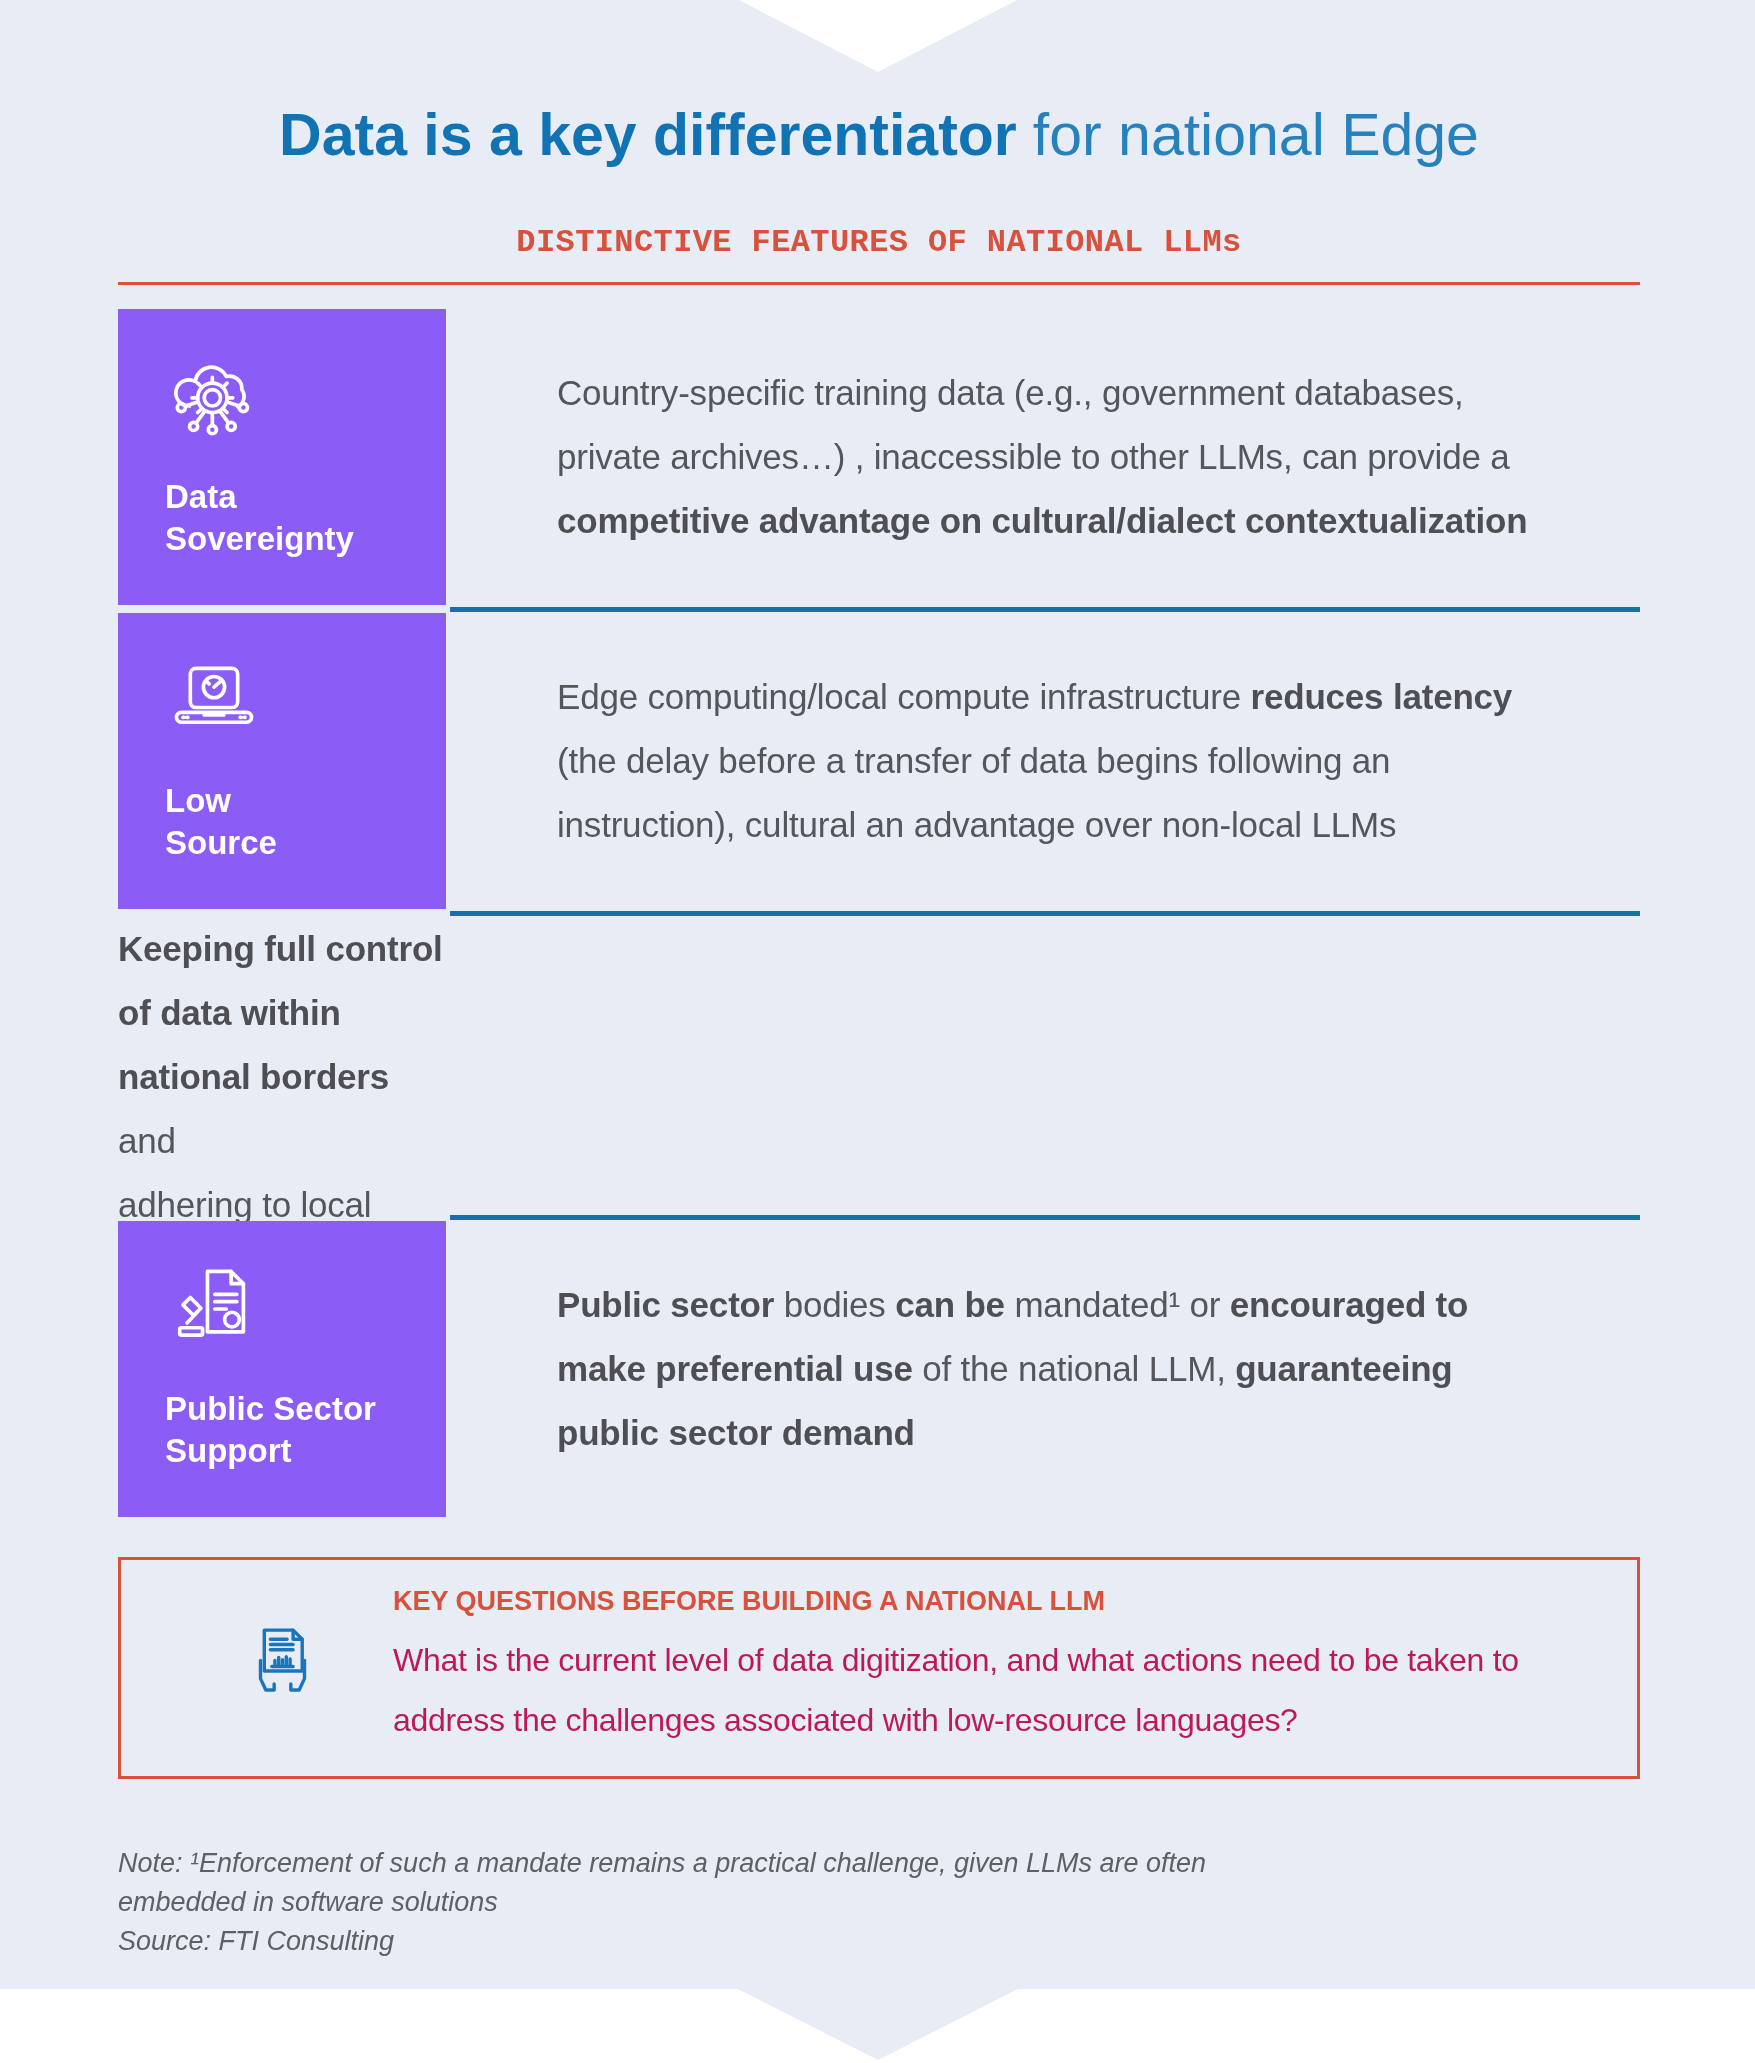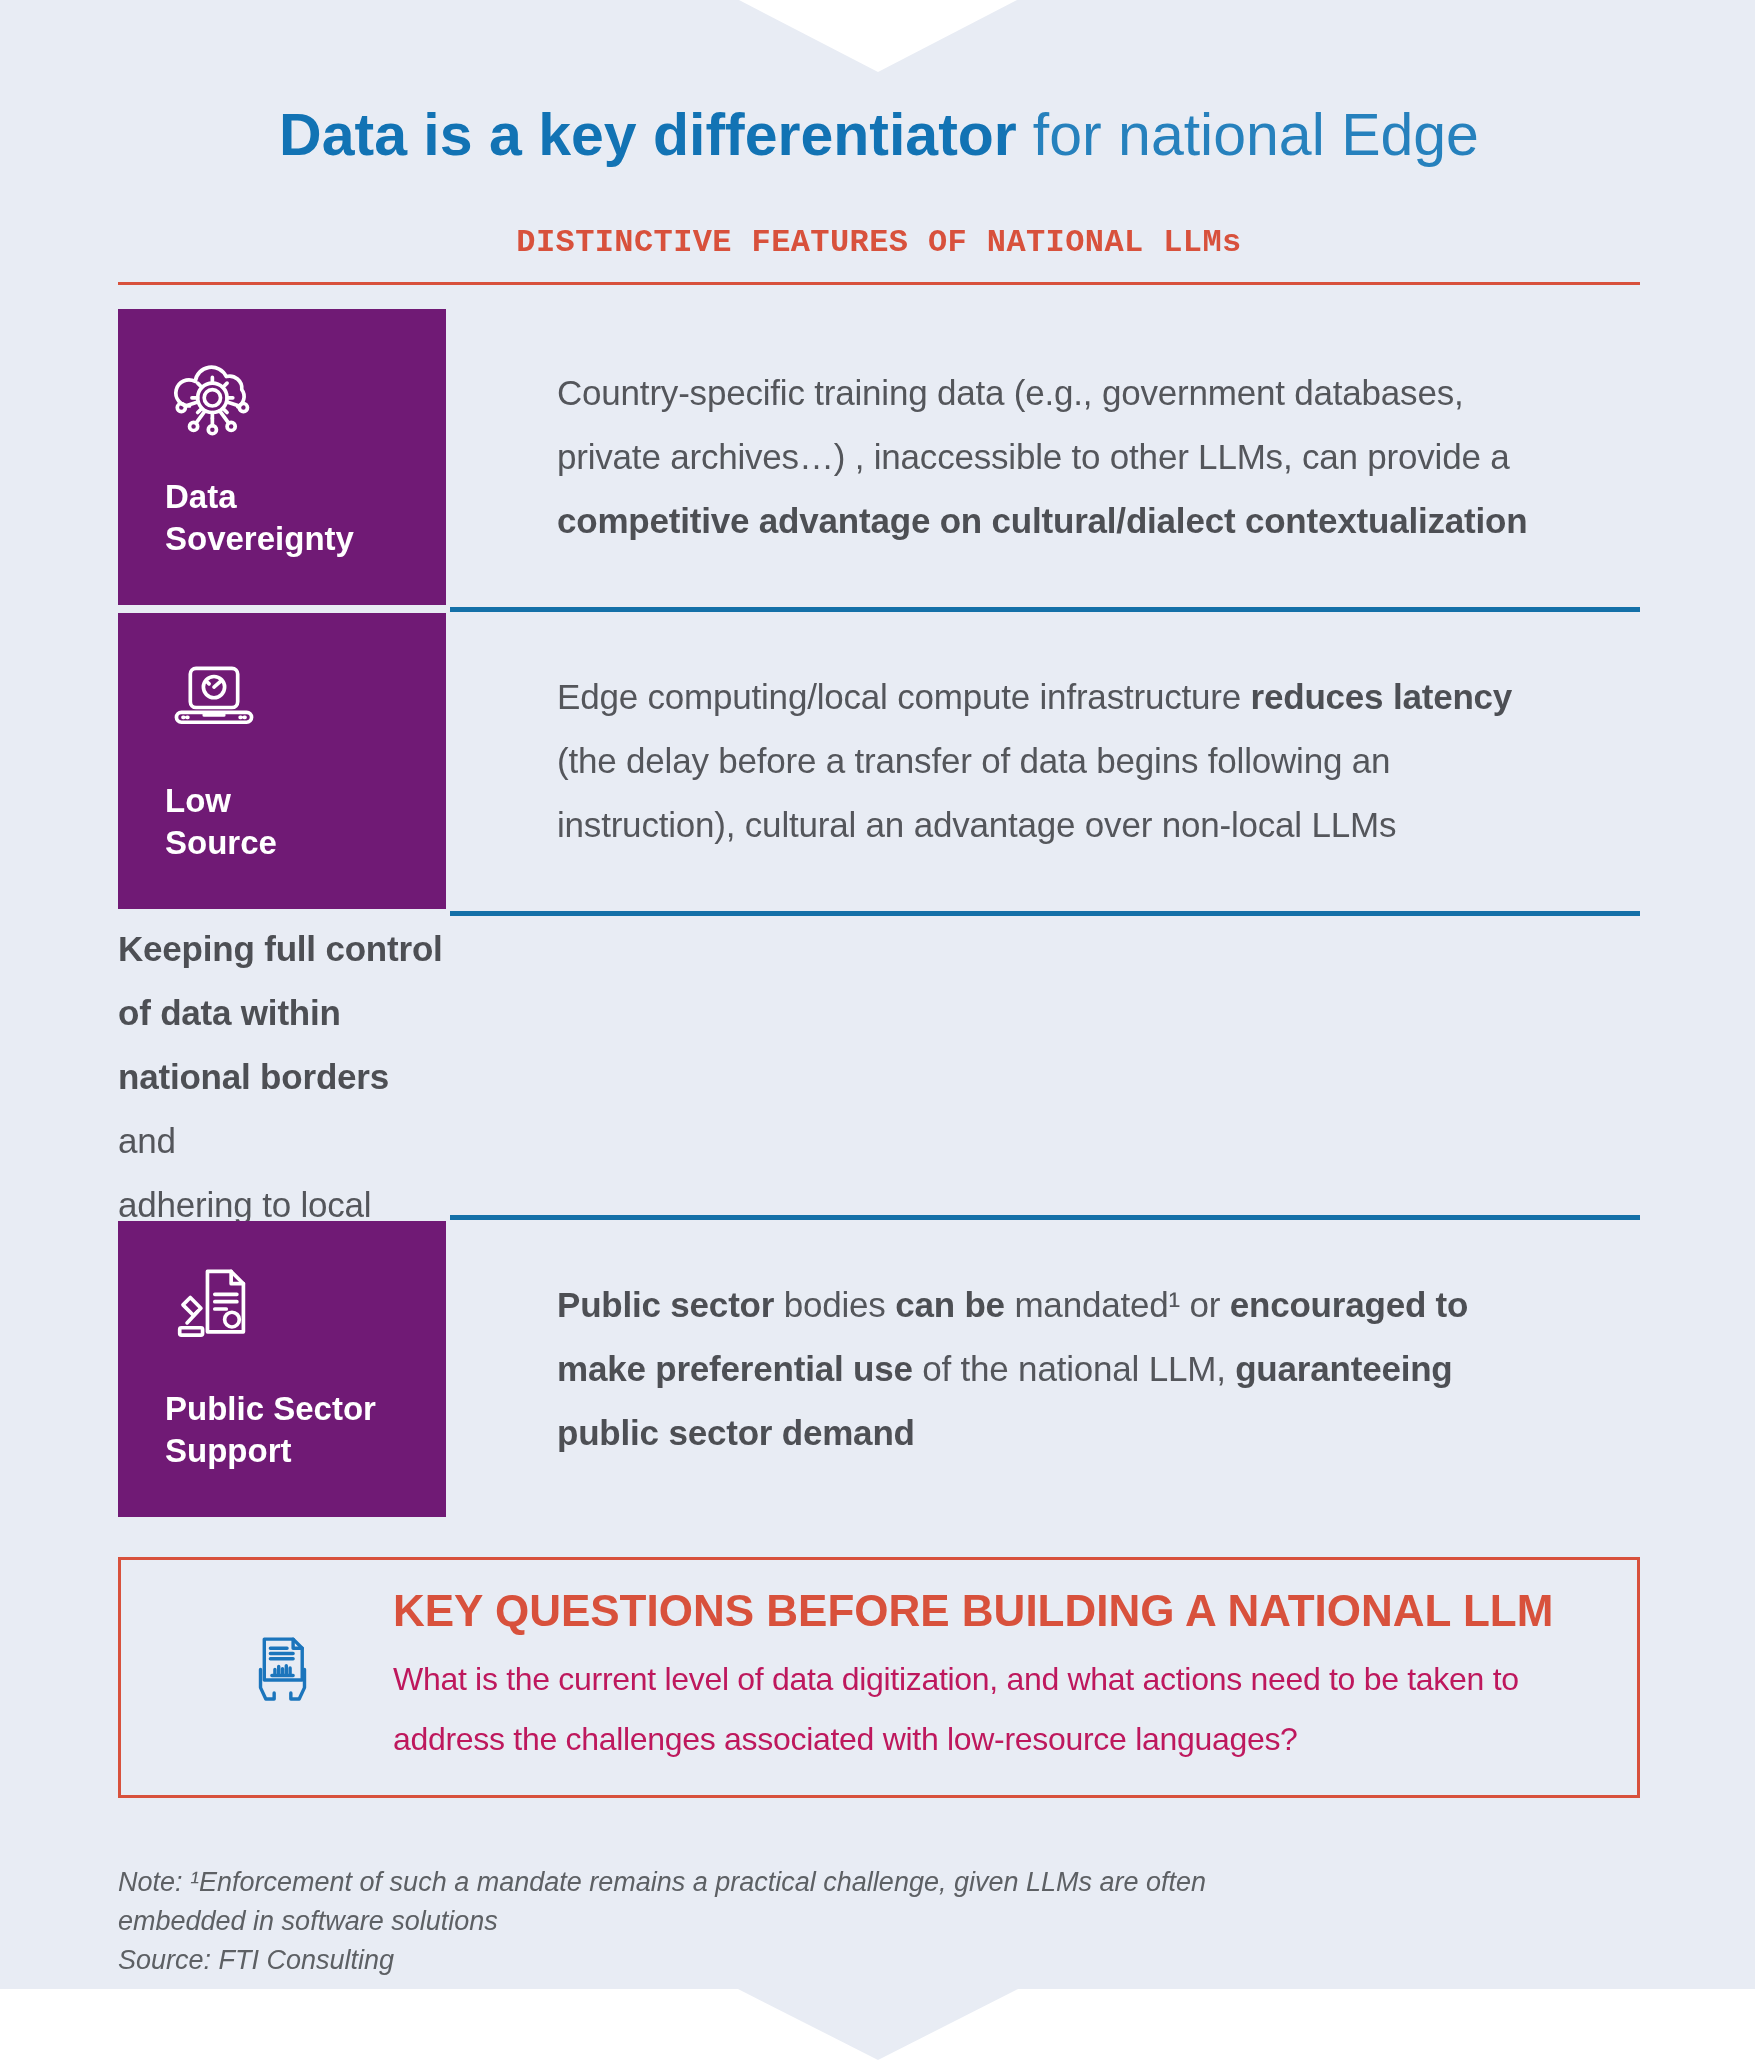--- a/index.html
+++ b/index.html
@@ -10,31 +10,31 @@
     border-top:72px solid #ffffff;}
   .content{padding:0 116px 0 118px;}
   .title{margin:102px 0 0 0; text-align:center; font-size:59px; line-height:1.15; font-weight:700; color:#1273b4;}
   .title .rest{font-weight:400; color:#2681bd; margin-left:16px;}
   .subtitle{margin-top:54px; text-align:center; font-size:32px; font-weight:700; letter-spacing:0.4px; color:#d8513c;font-family:Liberation Mono, monospace;}
   .red-rule{margin-top:21px; height:3.5px; background:#d8513c;}
   .feature-table{margin-top:24px;}
   .feature-row{display:grid; grid-template-columns:328px 1fr; column-gap:111px; height:296px;}
   .row-sep{position:relative; height:8px;}
   .row-sep .sep-line{position:absolute; left:332px; right:0; top:1.8px; height:4.4px; background:#1470a8;}
-  .feature-box{background:#701a75; color:#ffffff; padding:39px 16px 10px 47px; box-sizing:border-box;}
+  .feature-box{background:#8b5cf6; color:#ffffff; padding:39px 16px 10px 47px; box-sizing:border-box;}
   .feature-icon svg{width:98px; height:98px; display:block;}
   .feature-label{margin-top:30px; font-size:33px; font-weight:700; line-height:42px; white-space:pre-line;}
   .feature-text{align-self:center; font-size:35px; line-height:64px; color:#54565b; letter-spacing:-0.2px;}
   .feature-text b{font-weight:700; color:#4d4f54;}
   .key-box{margin-top:40px; border:3.5px solid #d8513c; display:flex; align-items:center;
     padding:26px 49px 26px 116px; box-sizing:border-box;}
   .key-icon{flex:0 0 auto;}
   .key-icon svg{width:91px; height:104px; display:block;}
   .key-text{margin-left:65px;}
-  .key-heading{font-size:44px; font-weight:700; color:#d8513c; margin-bottom:12.3px;}
+  .key-heading{font-size:27px; font-weight:700; color:#d8513c; margin-bottom:12.3px;}
   .key-body{font-size:32px; line-height:60px; color:#be185d; max-width:1203px; letter-spacing:-0.3px;}
   .note{margin-top:65px; font-style:italic; font-size:27px; line-height:39px; color:#5d6064;}
   .bottom-band{position:absolute; left:0; bottom:0; width:1756px; height:75px; background:#ffffff;}
   .bottom-chevron{position:absolute; top:0; left:878px; transform:translateX(-50%);
     width:0; height:0; border-left:140px solid transparent; border-right:140px solid transparent;
     border-top:71px solid #e8ecf4;}
 </style>
 </head>
 <body>
 

